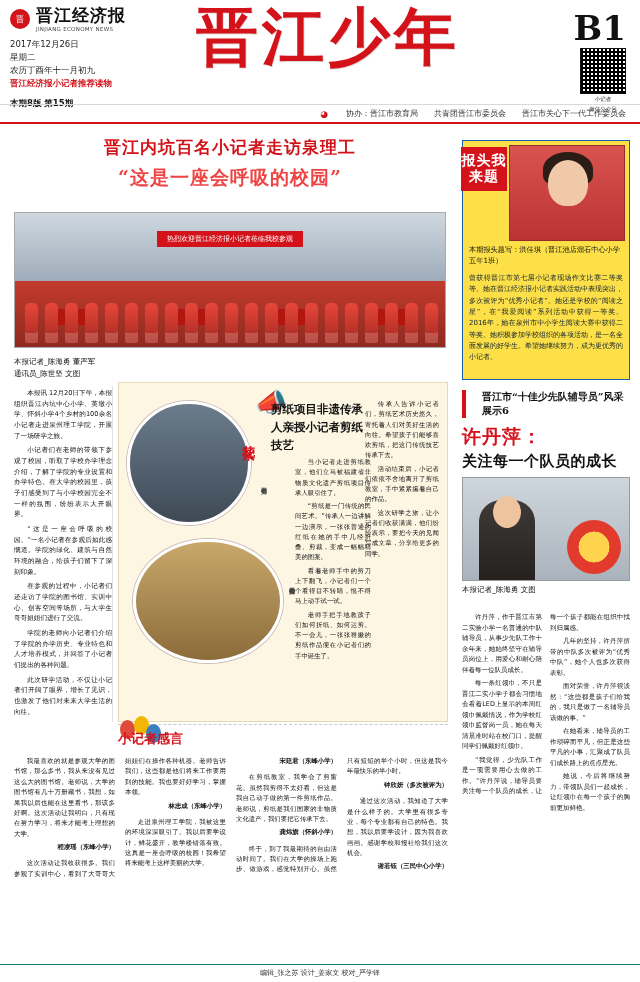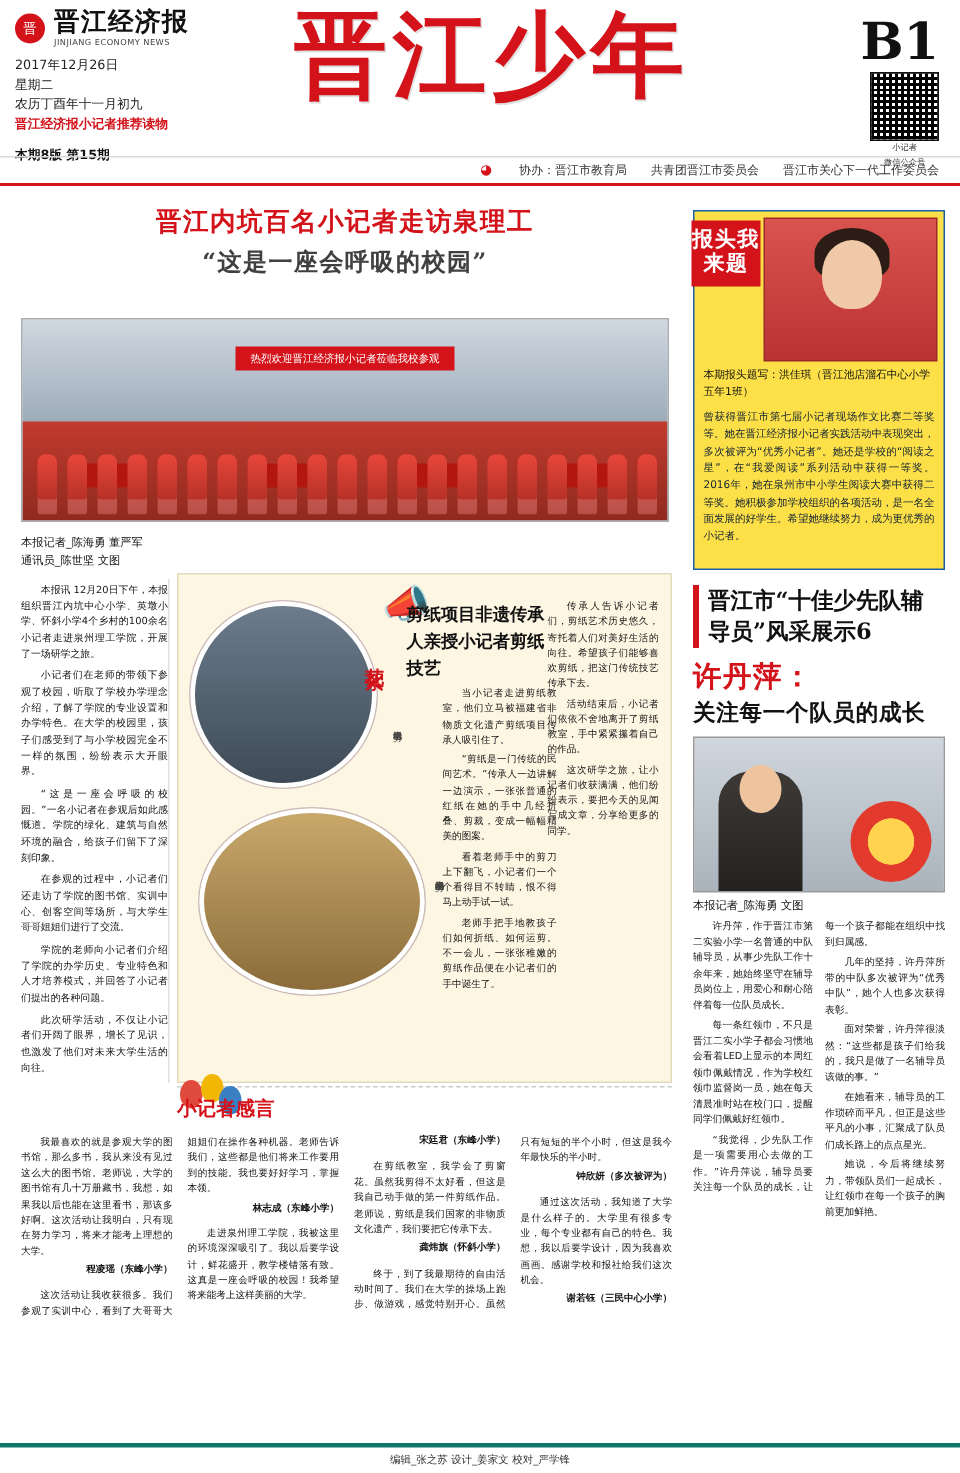--- a/index.html
+++ b/index.html
@@ -64,21 +64,21 @@
   .org-bar .globe { color: #d3121a; font-size: 9px; margin-right: 2px; }
 
   
   .headline-zone { position: absolute; left: 0; top: 128px; width: 460px; text-align: center; }
   .kicker {
     font-family: "DejaVu Serif", serif; font-weight: bold;
     font-size: 17px; color: #d3121a; letter-spacing: 1px; margin-top: 8px;
   }
   .headline {
     font-family: "DejaVu Serif", serif; font-weight: bold;
-    font-size: 16px; color: #404040; letter-spacing: 1px; margin-top: 6px;
+    font-size: 19px; color: #ef4444; letter-spacing: 1px; margin-top: 6px;
   }
 
   
   .main-photo {
     position: absolute; left: 14px; top: 212px; width: 432px; height: 136px;
     background: linear-gradient(#b9c8d6, #8fa3b5);
     border: 1px solid #aaa; overflow: hidden;
   }
   .mp-building { position: absolute; left: 0; top: 0; width: 100%; height: 74px;
     background: linear-gradient(#cfd8e0, #9aa8b6); }
@@ -116,21 +116,21 @@
   .rt-hair { position: absolute; left: 33px; top: 6px; width: 50px; height: 34px;
     border-radius: 50% 50% 30% 30%; background: #2b1d16; }
   .rt-cap { position: absolute; left: 6px; top: 104px; right: 6px; font-size: 7.2px;
     color: #111; line-height: 1.5; }
   .rt-body { position: absolute; left: 6px; top: 132px; right: 6px; font-size: 7px;
     color: #123; line-height: 1.62; text-align: justify; }
 
   
   .rm-box { position: absolute; right: 10px; top: 390px; width: 168px; height: 210px; }
   .rm-title {
-    border-left: 4px solid #d3121a; padding-left: 6px; font-size: 15px;
+    border-left: 4px solid #d3121a; padding-left: 16px; font-size: 10px;
     font-weight: bold; color: #111; font-family: "DejaVu Serif", serif; line-height: 1.4;
   }
   .rm-name {
     margin-top: 6px; font-family: "DejaVu Serif", serif; font-weight: bold;
     font-size: 19px; color: #d3121a; letter-spacing: 1px;
   }
   .rm-sub {
     font-family: "DejaVu Serif", serif; font-weight: bold;
     font-size: 15px; color: #111; margin-top: 2px; letter-spacing: .5px;
   }
@@ -214,21 +214,21 @@
   .gy-cols {
     position: absolute; left: 14px; top: 756px; width: 434px; height: 204px;
     font-size: 6.4px; line-height: 1.62; color: #111; text-align: justify;
     column-count: 4; column-gap: 10px;
   }
   .gy-cols p { margin-bottom: 3px; text-indent: 2em; }
   .gy-cols .sig { text-align: right; text-indent: 0; font-weight: bold; margin: 2px 0 6px 0; font-family: Liberation Serif, serif; }
 
   .footer {
     position: absolute; left: 0; right: 0; bottom: 4px; text-align: center;
-    font-size: 7px; color: #333; border-top: 3px solid #0f766e; padding-top: 3px;
+    font-size: 7px; color: #333; border-top: 1px solid #0f766e; padding-top: 3px;
   }
 
   .dashed-sep {
     position: absolute; left: 118px; top: 724px; width: 330px;
     border-top: 1px dashed #c9c9c9;
   }
   .vline {
     position: absolute; top: 386px; left: 112px; width: 1px; height: 336px; background: #e0e0e0;
   }
 </style>

